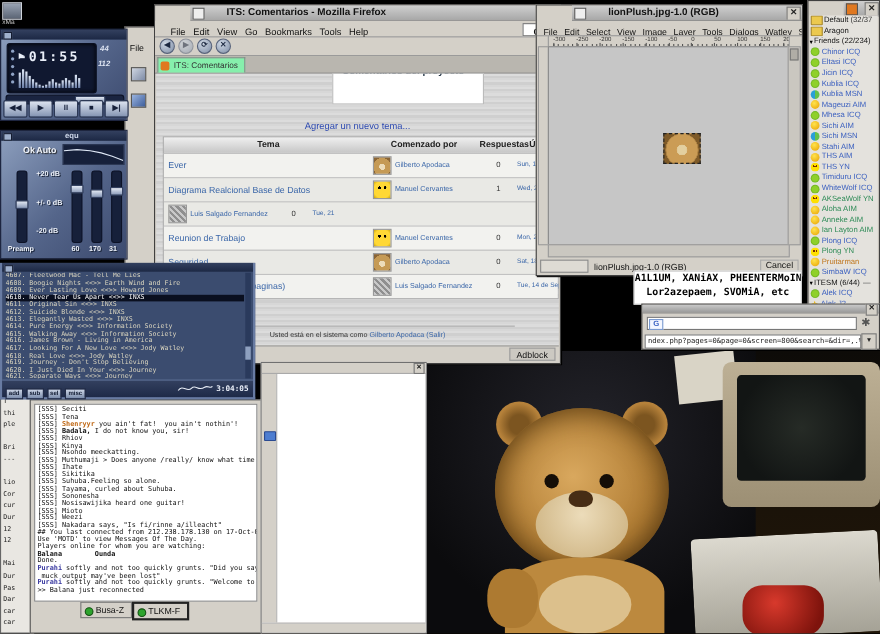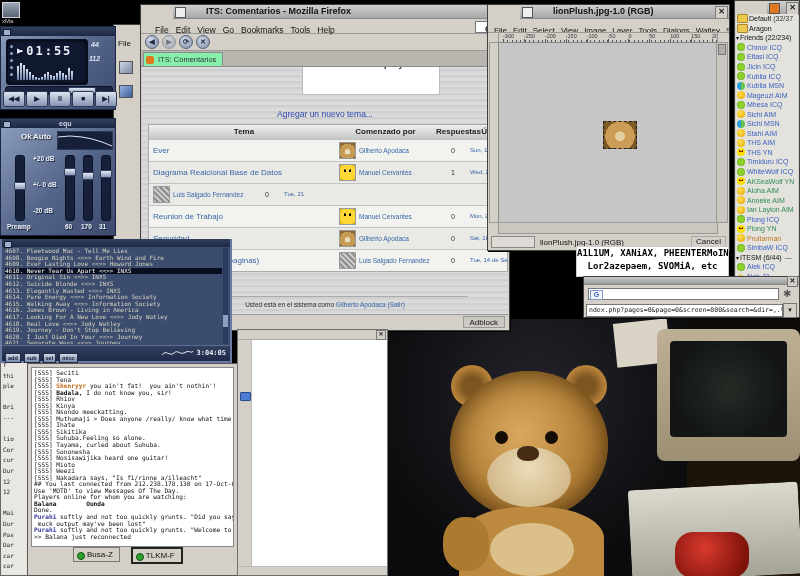--- a/index.html
+++ b/index.html
@@ -181,21 +181,21 @@
   
   #sliver{left:0;top:345px;width:31px;height:231px;background:#e9e7e2;border:1px solid #666;z-index:3;overflow:hidden;}
   #sliver .mini-t{position:absolute;left:0;top:0;width:14px;height:11px;background:#b8b5ae;border:1px solid #777;}
   #sliver .ln{font-family:"DejaVu Sans Mono",monospace;font-size:6px;line-height:10.6px;color:#222;padding-left:2px;white-space:pre;}
   #chat{left:27px;top:363px;width:211px;height:213px;background:#d4d0c8;border:1px solid #555;z-index:4;}
   #chatarea{position:absolute;left:3px;top:3px;right:3px;height:176px;background:#fff;border:1px solid #888;overflow:hidden;padding:2px 0 0 2px;}
   #chatarea .cl{font-family:"DejaVu Sans Mono",monospace;font-size:6.2px;line-height:6.55px;color:#111;white-space:pre;}
   #chatarea .o{color:#c06a18;font-weight:bold;}
   #chatarea .b{font-weight:bold;}
   #chatarea .p{color:#3a3aa0;font-weight:bold;}
-  #chattabs{position:absolute;left:45px;top:183px;display:flex;gap:11px;}
+  #chattabs{position:absolute;left:45px;top:183px;display:flex;gap:0;}
   .ctab{height:13px;border:1px solid #777;background:#d4d0c8;font-size:8px;line-height:13px;padding:0 6px 0 13px;position:relative;color:#111;}
   .ctab.active{border:2px solid #222;}
   .ctab .dotg{position:absolute;left:3px;top:4px;width:6px;height:6px;border-radius:50%;background:#2da32d;border:1px solid #145214;}
 
   
   #dicon{left:2px;top:2px;width:22px;height:26px;z-index:2;position:absolute;}
   #dicon .img{width:16px;height:14px;background:linear-gradient(180deg,#9aa4b4,#5a6474);border:1px solid #cfd4dc;}
   #dicon .lbl{font-size:6px;color:#ccc;white-space:nowrap;}
 </style>
 </head>

